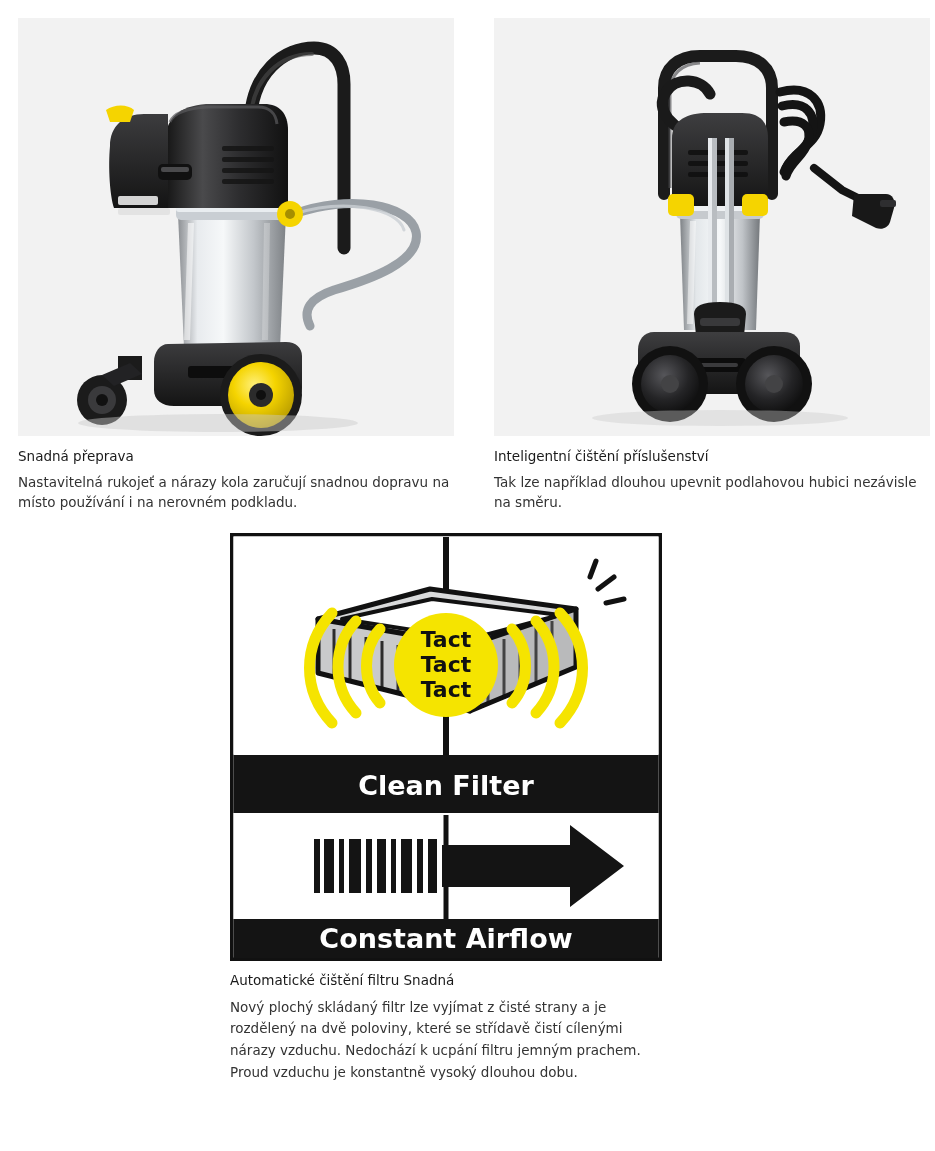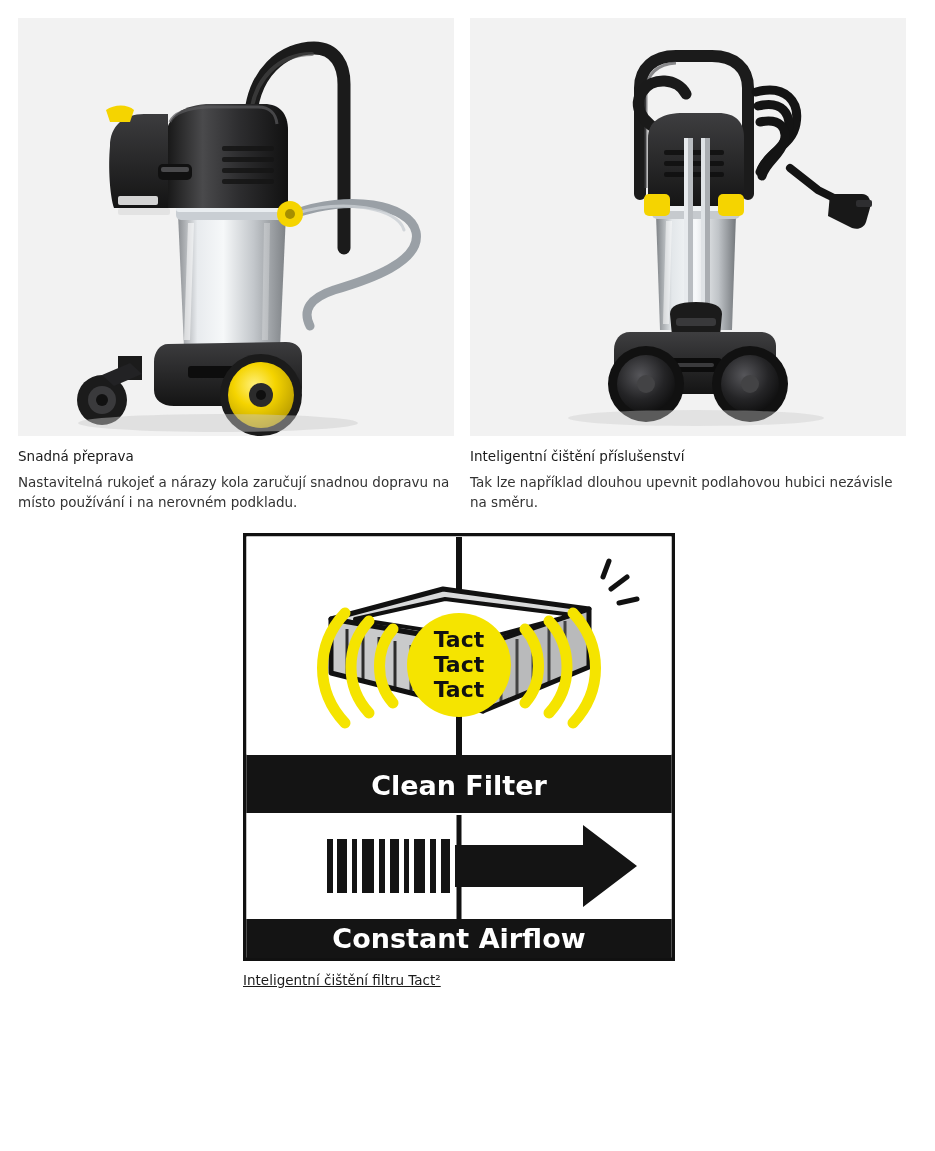--- a/index.html
+++ b/index.html
@@ -21,21 +21,21 @@
     height: 1151px;
   }
 
   
   .feature-row {
     position: absolute;
     left: 18px;
     top: 18px;
     width: 900px;
     display: flex;
-    gap: 16px;
+    gap: 40px;
   }
   .feature {
     width: 436px;
   }
   .feature-image {
     width: 436px;
     height: 418px;
     background: #f2f2f2;
     position: relative;
     overflow: hidden;
@@ -55,24 +55,23 @@
 
   
   .machine-svg {
     display: block;
     margin: 0 auto;
   }
 
   
   .tact-block {
     position: absolute;
-    left: 243px;
+    left: 230px;
     top: 533px;
     width: 481px;
-    text-decoration: underline;
   }
   .tact-graphic {
     width: 432px;
     height: 428px;
     background: #ffffff;
     border: 0;
     position: relative;
   }
   .tact-caption {
     font-size: 13.5px;
@@ -334,16 +333,17 @@
           <rect x="171" y="306" width="11" height="54"></rect>
           <rect x="187" y="306" width="6" height="54"></rect>
           <rect x="198" y="306" width="9" height="54"></rect>
         </g>
         <path d="M212 312 L340 312 L340 292 L394 333 L340 374 L340 354 L212 354 Z" fill="#141414"></path>
 
         <rect x="3.5" y="386" width="425" height="39" fill="#141414"></rect>
         <text x="216" y="415" text-anchor="middle" font-family="DejaVu Sans, sans-serif" font-size="27" font-weight="bold" fill="#ffffff">Constant Airflow</text>
       </svg>
     </div>
-    <div class="tact-caption">Inteligentní čištění filtru Tact²</div>
+    <div class="tact-caption">Automatické čištění filtru Snadná</div>
+    <div class="tact-text">Nový plochý skládaný filtr lze vyjímat z čisté strany a je rozdělený na dvě poloviny, které se střídavě čistí cílenými nárazy vzduchu. Nedochází k ucpání filtru jemným prachem. Proud vzduchu je konstantně vysoký dlouhou dobu.</div>
   </div>
 
 </div>
 
 </body></html>

